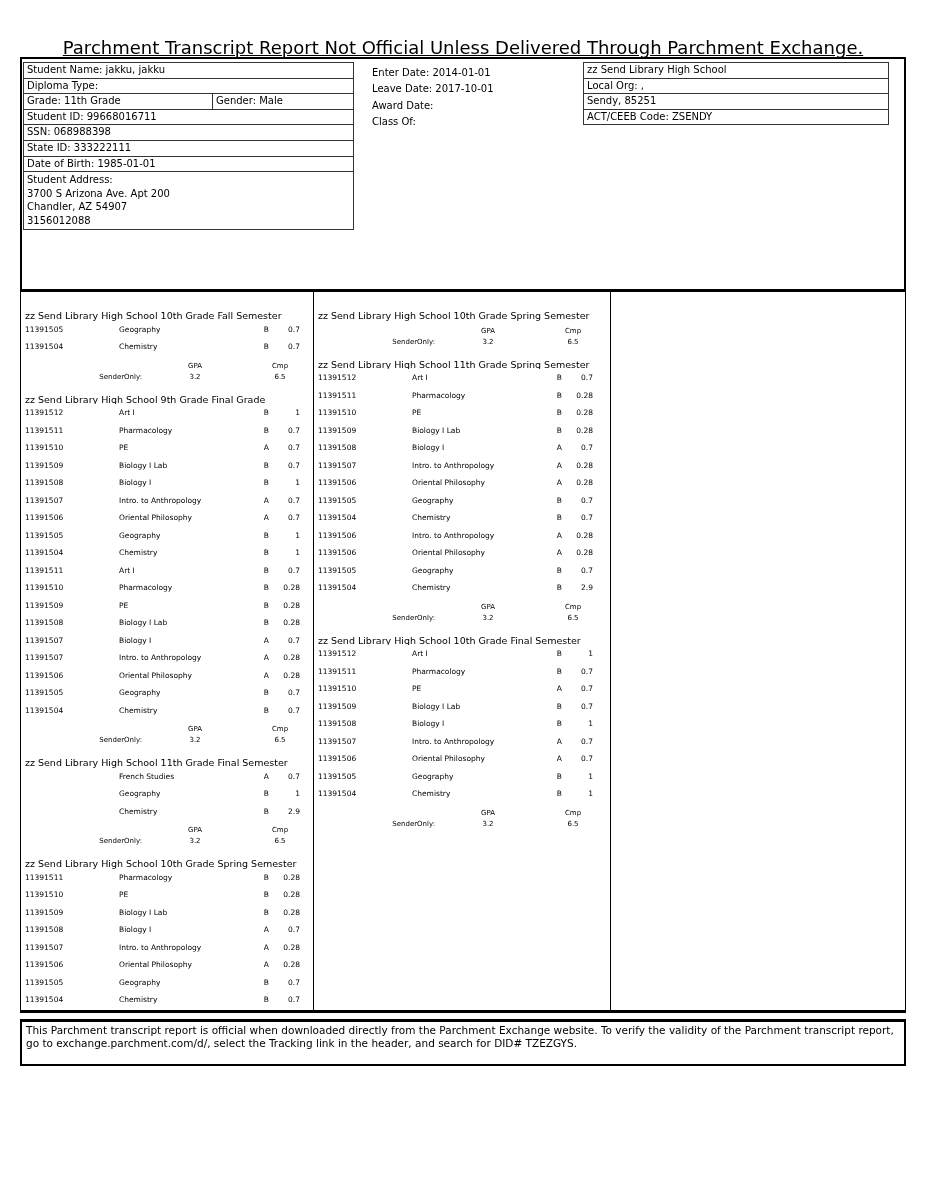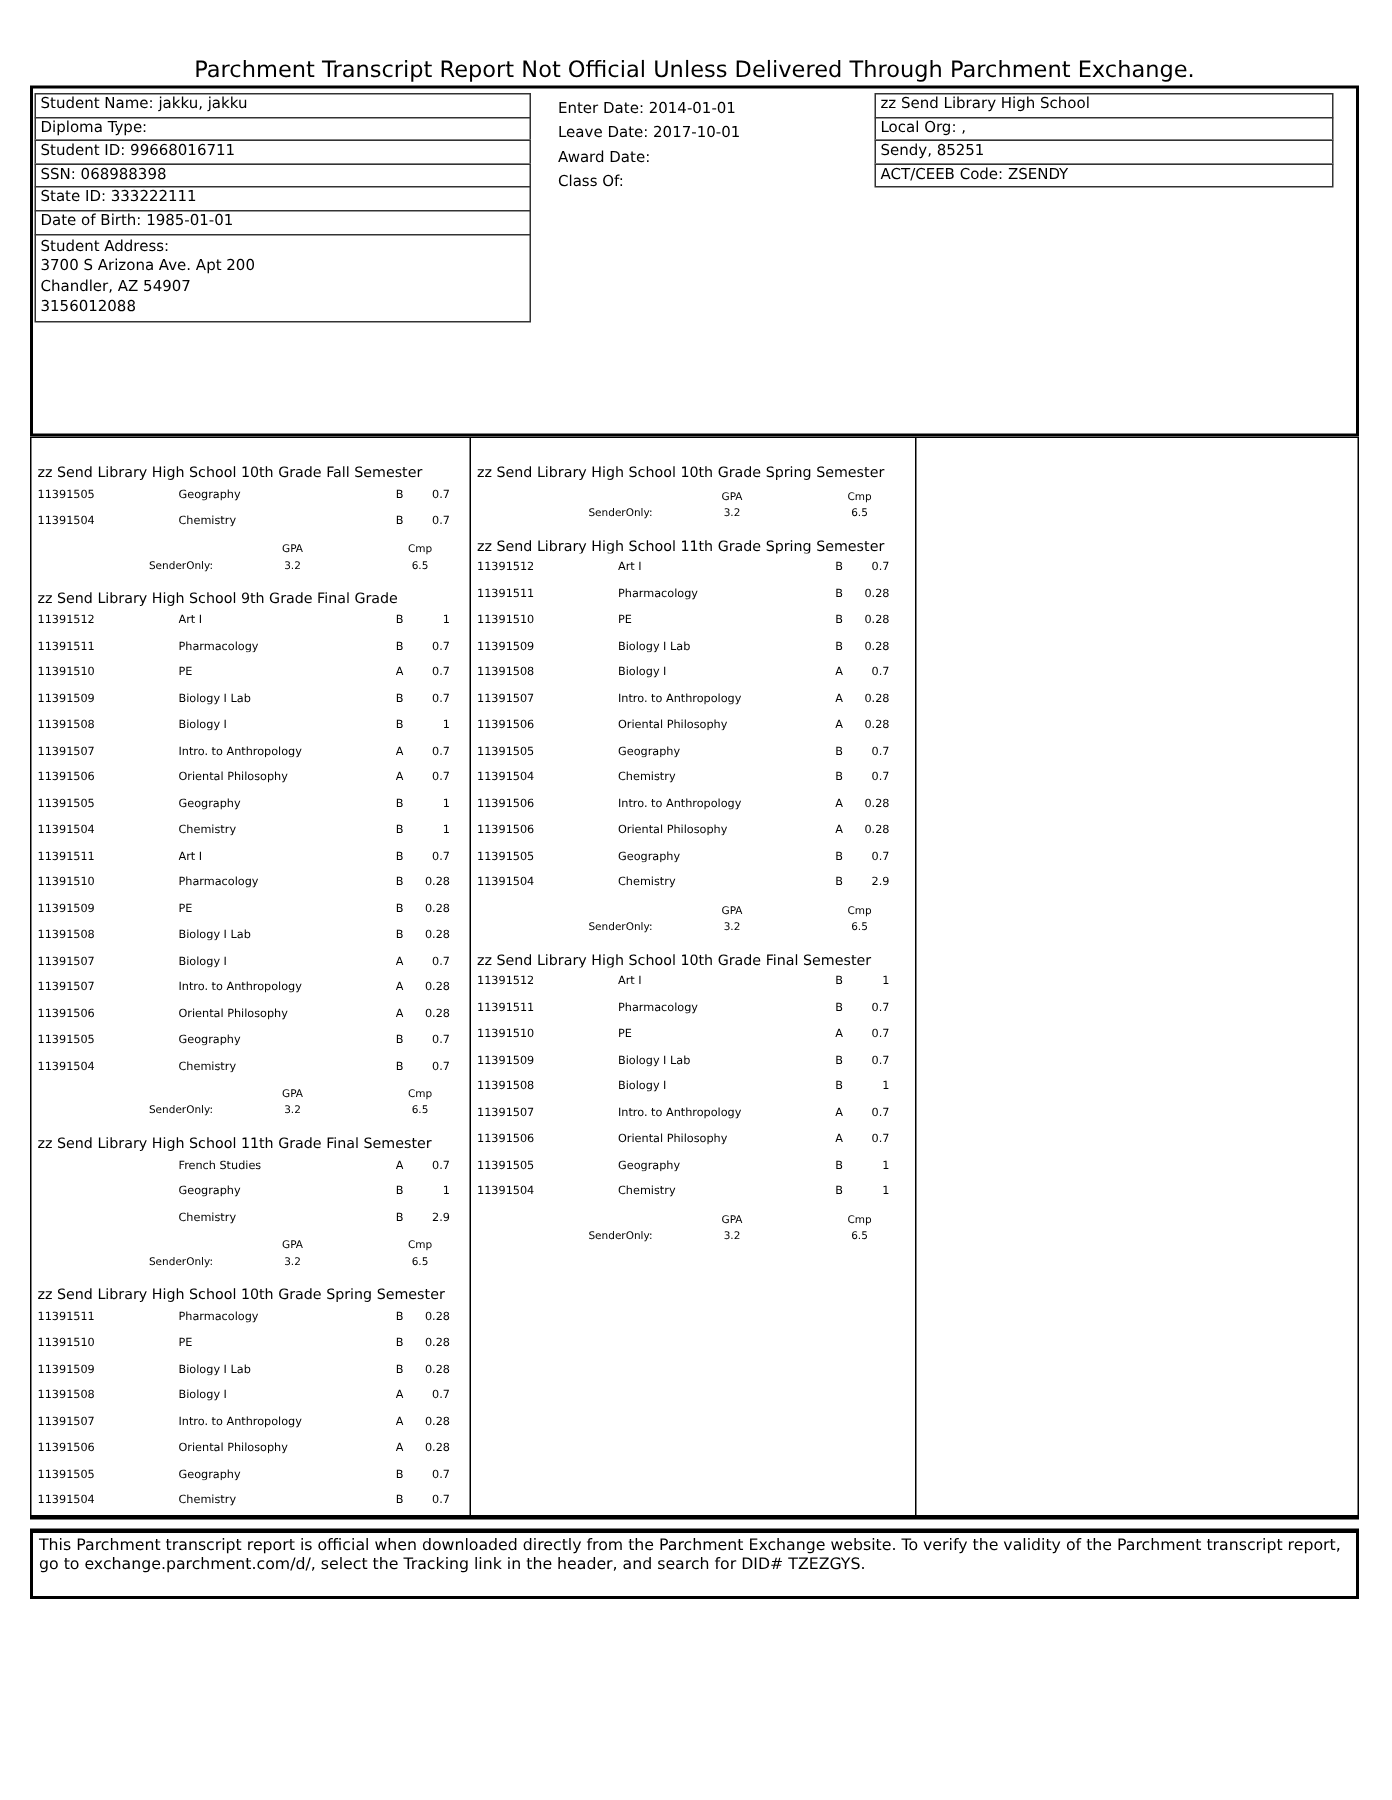--- a/index.html
+++ b/index.html
@@ -6,21 +6,21 @@
   html, body { margin: 0; padding: 0; background: #fff; }
   body {
     width: 928px; height: 1200px;
     font-family: "DejaVu Sans", "Liberation Sans", sans-serif;
     color: #000;
   }
   .page { position: relative; width: 928px; height: 1200px; background: #fff; }
 
   .doc-title {
     position: absolute; top: 37px; left: 20px; width: 886px;
-    text-align: center; font-size: 15px; color: #000;
+    text-align: center; font-size: 18px; color: #000; text-decoration: underline;
   }
 
   
   .header-box {
     position: absolute; top: 57px; left: 20px; width: 886px; height: 234px;
     border: 2px solid #000; background: #fff;
   }
   .student-info { position: absolute; top: 4px; left: 1px; width: 331px; }
   .info-cell {
     border: 1px solid #333; margin-top: -1px; background: #fff;
@@ -81,20 +81,24 @@
 
 <div class="page">
 
   <div class="doc-title">Parchment Transcript Report Not Official Unless Delivered Through Parchment Exchange.</div>
 
   <div class="header-box">
 
     <div class="student-info">
       <div class="info-cell">Student Name: jakku, jakku</div>
       <div class="info-cell">Diploma Type:</div>
+      <div class="split-row">
+        <div class="info-cell" style="width:190px">Grade: 11th Grade</div>
+        <div class="info-cell" style="width:142px">Gender: Male</div>
+      </div>
       <div class="info-cell">Student ID: 99668016711</div>
       <div class="info-cell">SSN: 068988398</div>
       <div class="info-cell">State ID: 333222111</div>
       <div class="info-cell">Date of Birth: 1985-01-01</div>
       <div class="info-cell address-cell">
         <div>Student Address:</div>
         <div>3700 S Arizona Ave. Apt 200</div>
         <div>Chandler, AZ 54907</div>
         <div>3156012088</div>
       </div>

